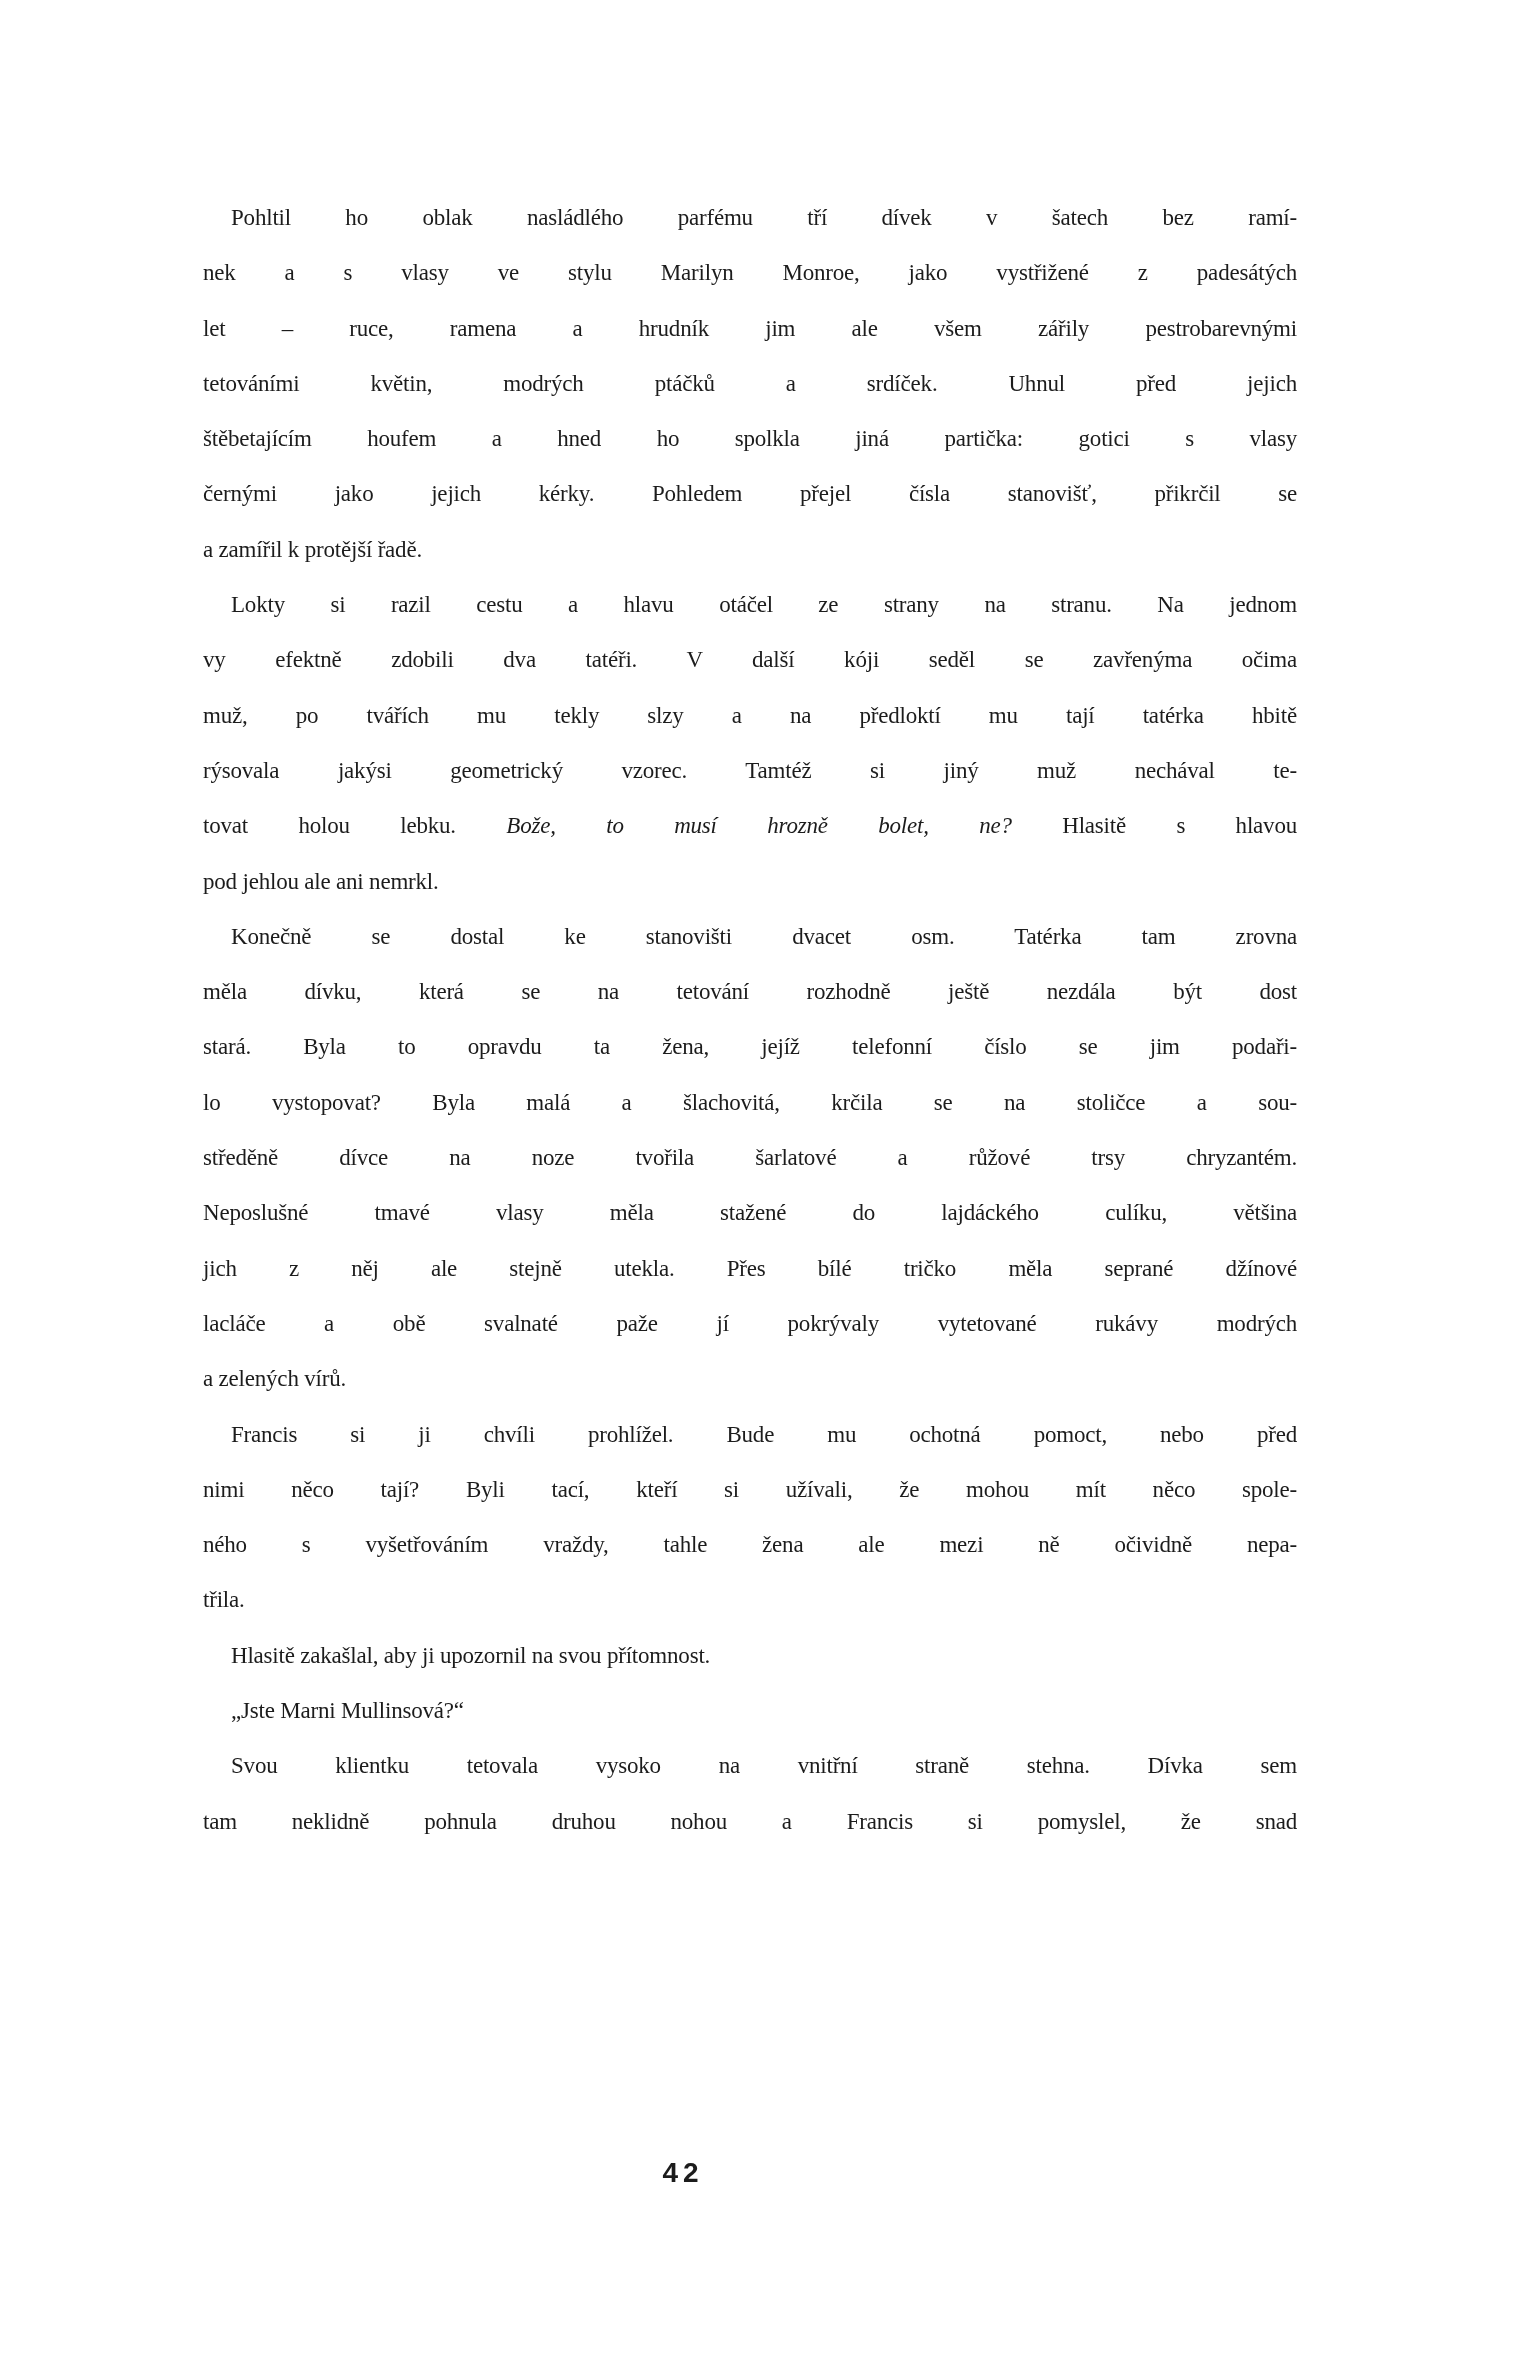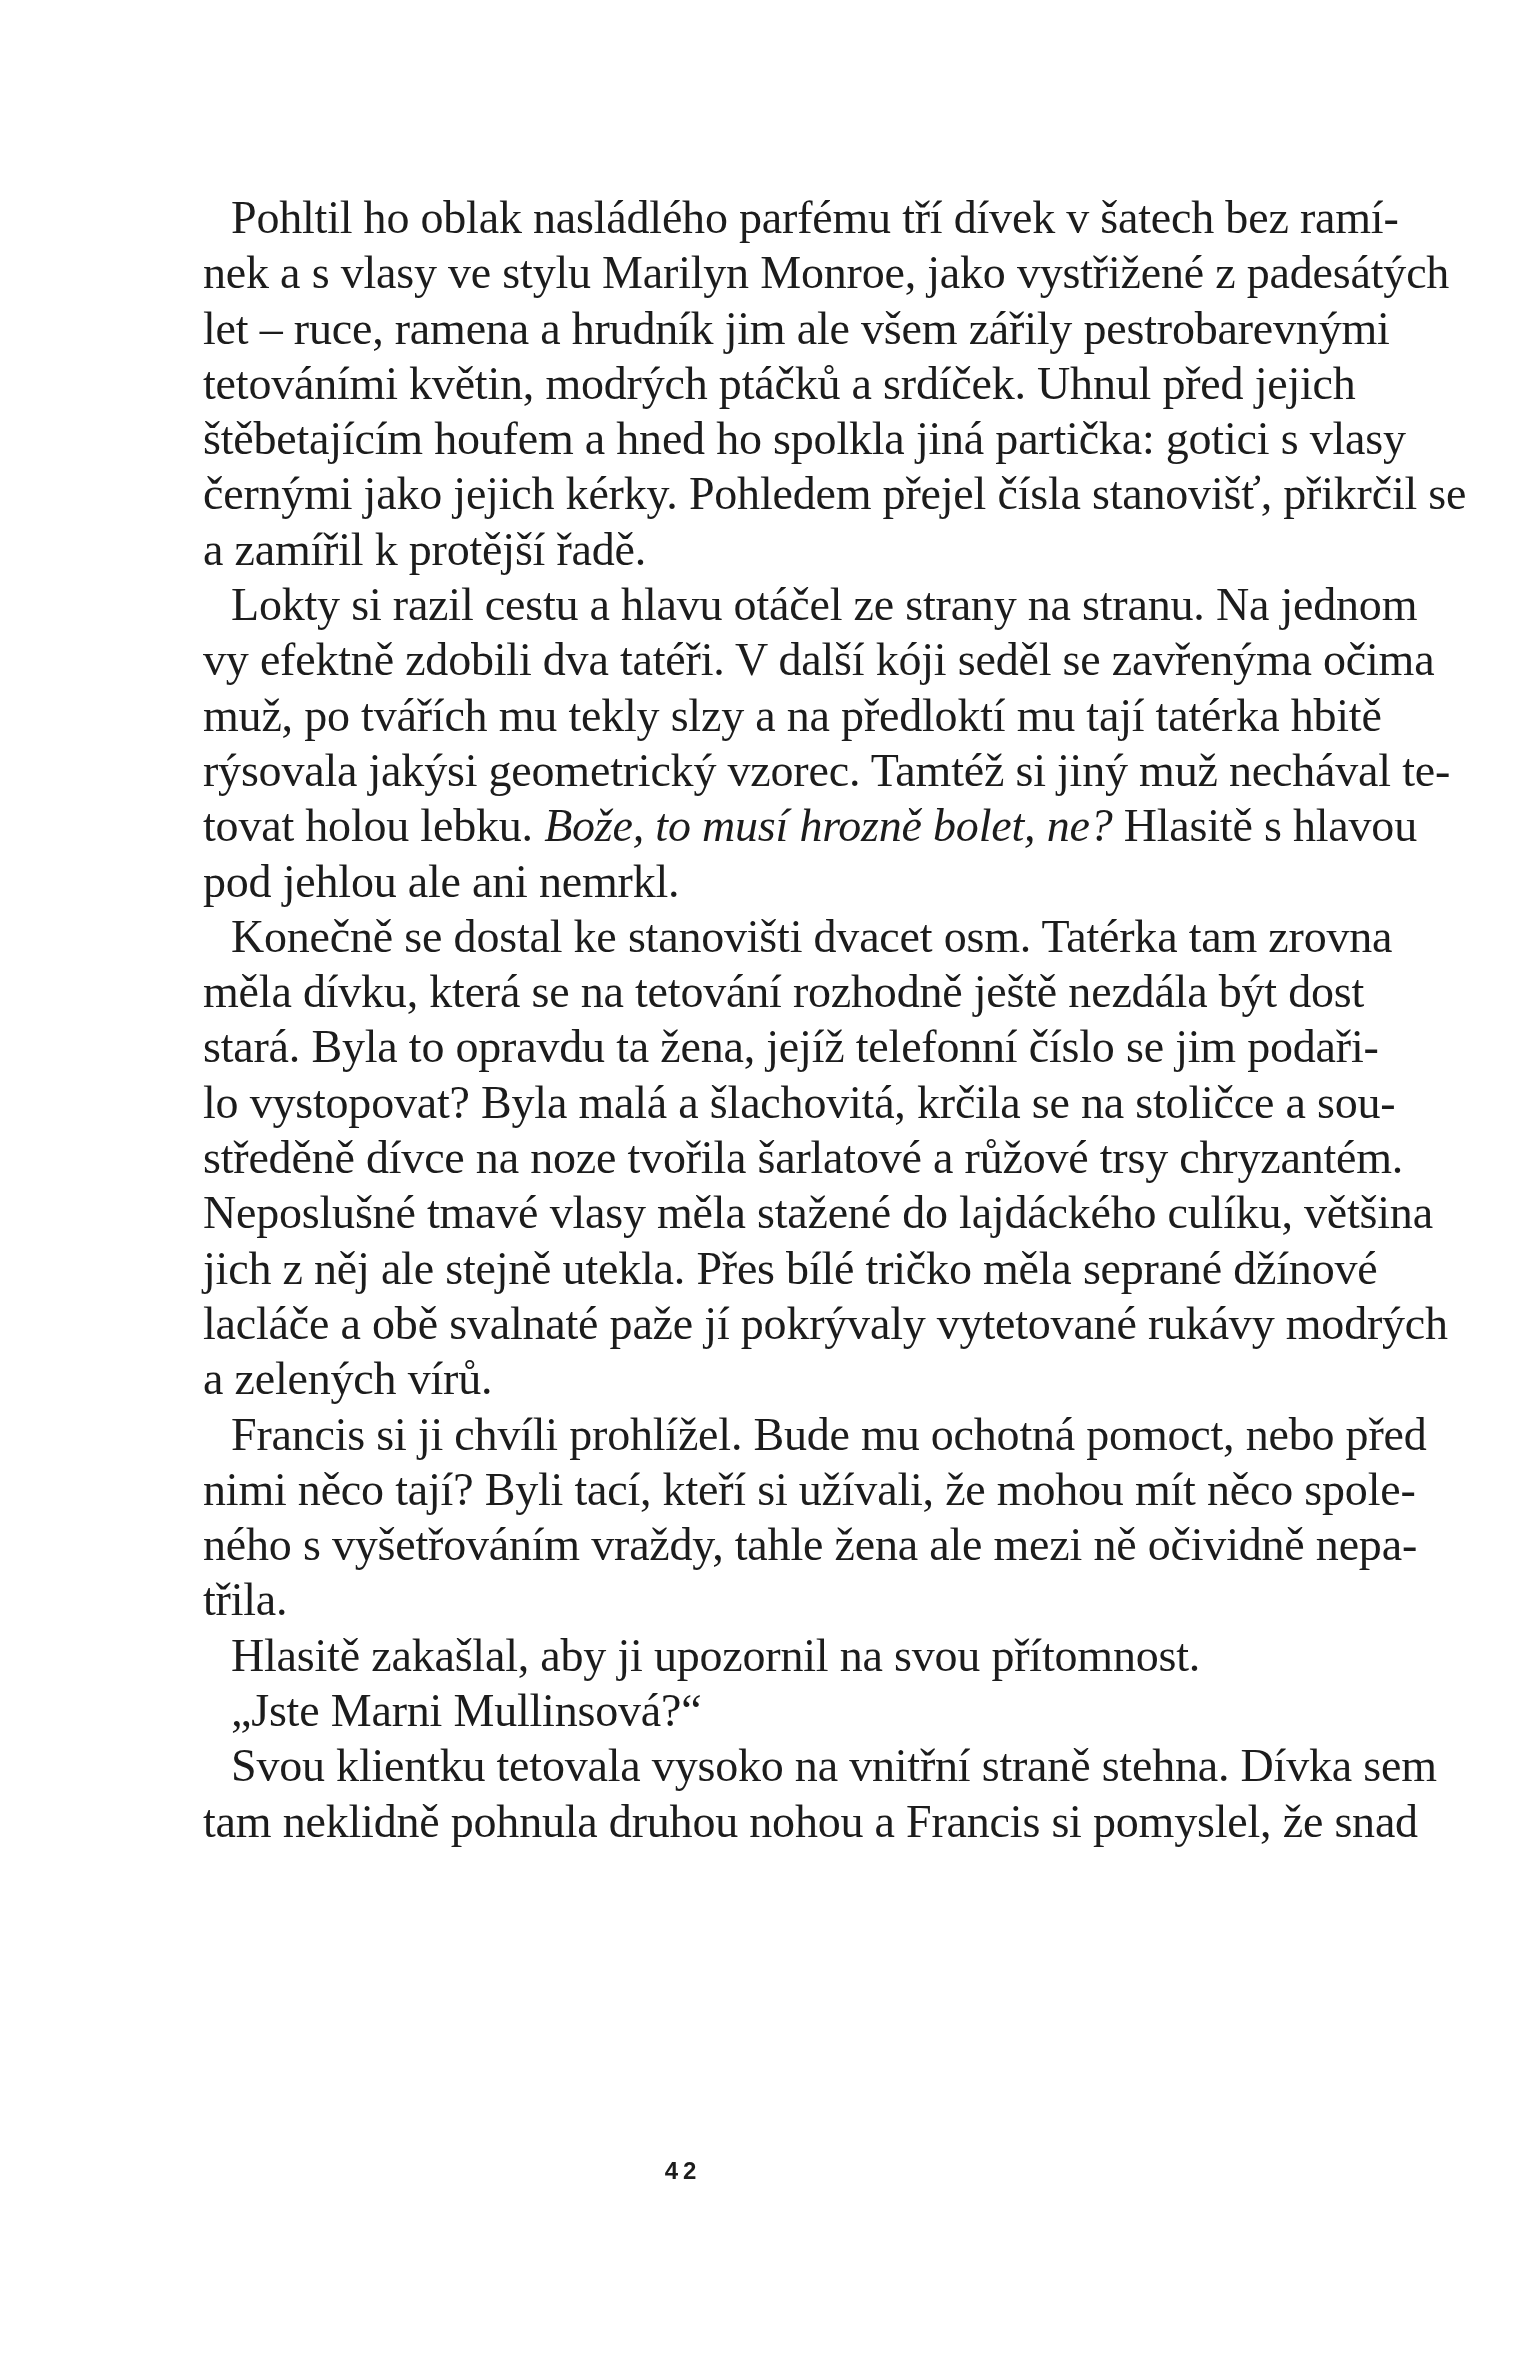--- a/index.html
+++ b/index.html
@@ -3,34 +3,34 @@
 <meta charset="utf-8">
 <style>
   html, body { margin: 0; padding: 0; background: #ffffff; }
   body { width: 1535px; height: 2363px; position: relative; overflow: hidden; }
   .page {
     position: absolute; left: 0; top: 0; width: 1535px; height: 2363px; background: #fff;
   }
   .text-block {
     position: absolute; left: 203px; top: 190px; width: 1094px;
     font-family: "Liberation Serif", "DejaVu Serif", serif;
-    font-size: 46px; color: #1c1c1c;
+    font-size: 23px; color: #1c1c1c;
   }
   .line {
     height: 55.3px; line-height: 55.3px; white-space: nowrap;
     text-align: justify; text-align-last: justify;
     letter-spacing: -0.2px;
   }
   .line.last { text-align-last: left; }
   .line.indent { padding-left: 28px; }
   .line i { font-style: italic; margin-top: 38px; }
   .page-number {
     position: absolute; left: 0; width: 1366px; top: 2157px; text-align: center;
     font-family: "Liberation Sans", "DejaVu Sans", sans-serif; font-weight: bold;
-    font-size: 24px; letter-spacing: 5px; color: #1c1c1c;
+    font-size: 28px; letter-spacing: 5px; color: #1c1c1c;
   }
 </style>
 </head>
 <body>
 
 <div class="page">
   <div class="text-block">
 
     <div>
       <div class="line indent">Pohltil ho oblak nasládlého parfému tří dívek v šatech bez ramí-</div>

